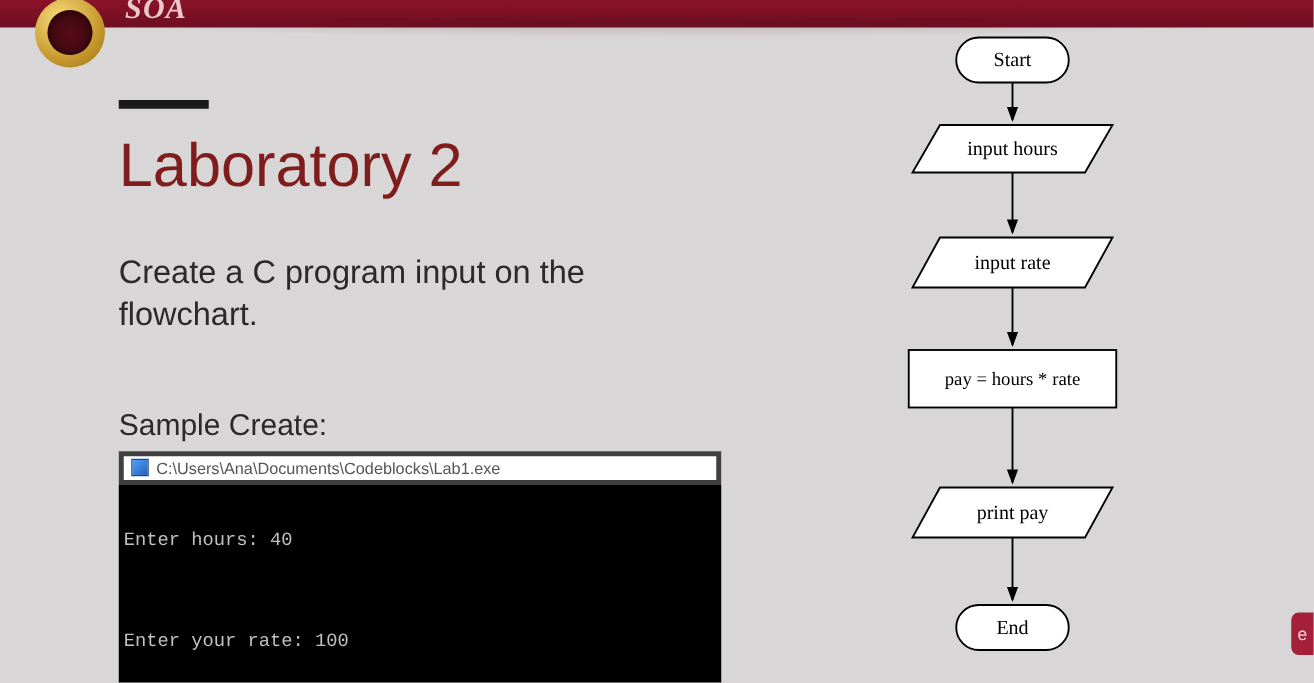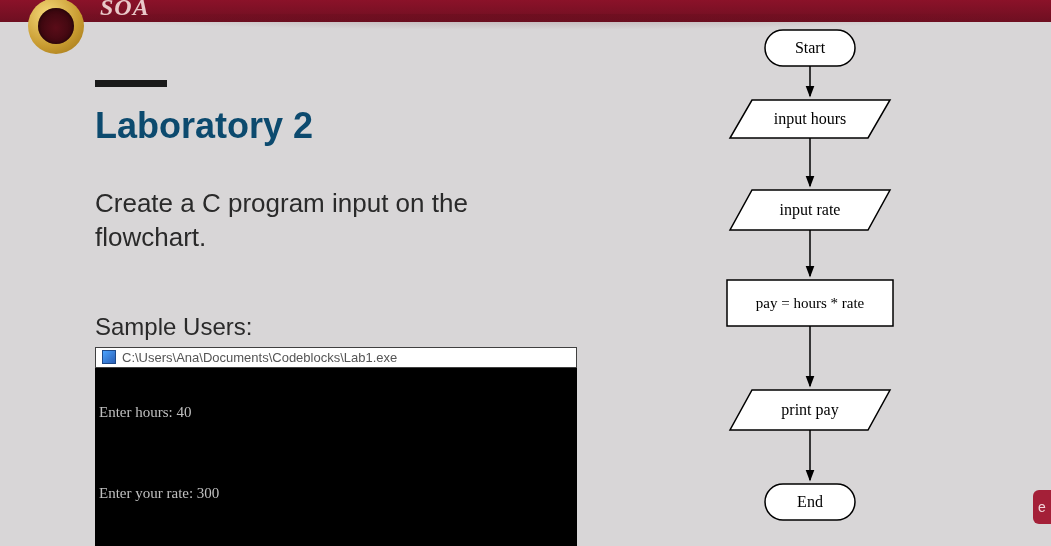--- a/index.html
+++ b/index.html
@@ -62,43 +62,43 @@
       left: 95px;
       width: 480px;
     }
     .accent-line {
       width: 72px;
       height: 7px;
       background: #1a1a1a;
       margin-bottom: 18px;
     }
     .title {
-      font-size: 36px;
-      font-weight: 700;
-      color: #0c4a6e;
+      font-size: 49px;
+      font-weight: 400;
+      color: #7f1d1d;
       margin-bottom: 40px;
     }
     .instruction {
       font-size: 26px;
       color: #2a2a2a;
       line-height: 1.3;
       font-weight: 400;
       margin-bottom: 58px;
     }
     .sample-label {
       font-size: 24px;
       color: #2a2a2a;
       margin-bottom: 6px;
     }
     .console-window {
       width: 482px;
     }
     .console-titlebar {
       background: #ffffff;
-      border: 1px solid #404040;
+      border: 4px solid #404040;
       padding: 2px 6px;
       font-size: 13px;
       color: #555;
       display:flex;
       align-items:center;
       gap: 6px;
     }
     .console-icon {
       width: 14px;
       height: 14px;
@@ -109,21 +109,21 @@
     .console-body {
       background: #000000;
       color: #c0c0c0;
       font-family: Consolas, 'Courier New', monospace;
       font-size: 15px;
       padding: 4px 6px 14px 4px;
       line-height: 1.8;
       min-height: 120px;
       white-space: pre;
     }
-    .console-body div { white-space: pre; font-family: Liberation Serif, serif; }
+    .console-body div { white-space: pre; }
 
     
     .flowchart {
       position: absolute;
       top: 20px;
       left: 680px;
       width: 260px;
       height: 520px;
       text-align: right;
     }
@@ -153,31 +153,31 @@
   <div class="logo-badge-outer">
       <div class="logo-badge-inner"></div>
     </div>
 </div>
 <div class="logo-text">SOA</div>
 
 <div class="content-left">
   <div class="accent-line"></div>
   <h1 class="title">Laboratory 2</h1>
   <p class="instruction">Create a C program input on the flowchart.</p>
-  <p class="sample-label">Sample Users:</p>
+  <p class="sample-label">Sample Create:</p>
 
   <div class="console-window">
     <div class="console-titlebar">
       <span class="console-icon"></span>
       <span>C:\Users\Ana\Documents\Codeblocks\Lab1.exe</span>
     </div>
     <div class="console-body">
 <div>Enter hours: 40</div>
 <div></div>
-<div>Enter your rate: 300</div>
+<div>Enter your rate: 100</div>
 <div></div>
 
     </div>
   </div>
 </div>
 
 <div class="flowchart">
   <svg width="260" height="530" viewBox="0 0 260 530">
     <defs>
       <marker id="arrow" markerWidth="10" markerHeight="10" refX="7" refY="3" orient="auto" markerUnits="strokeWidth">

